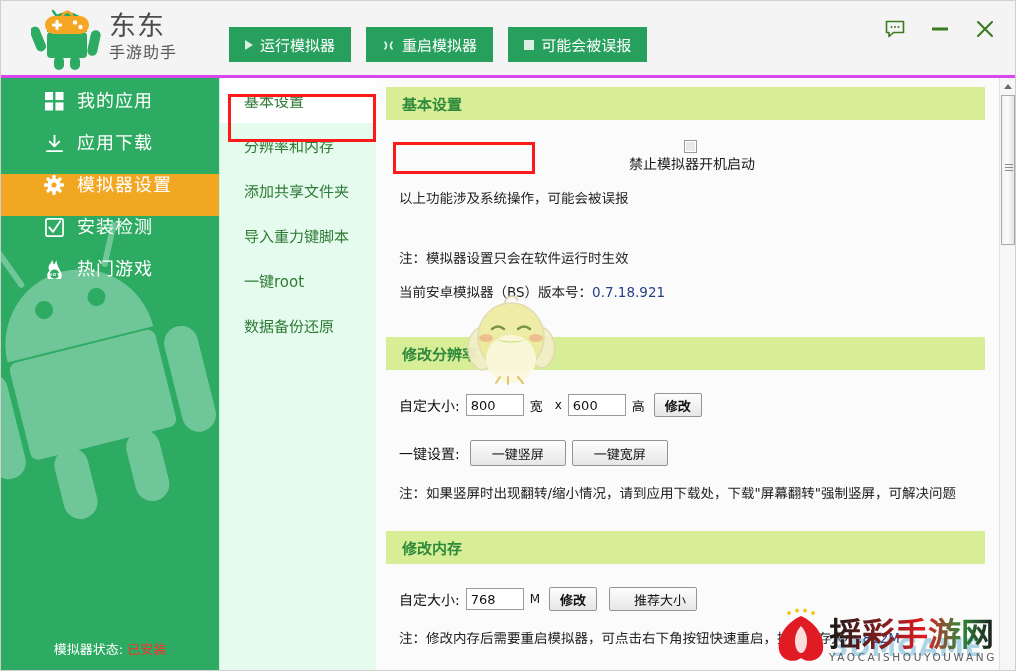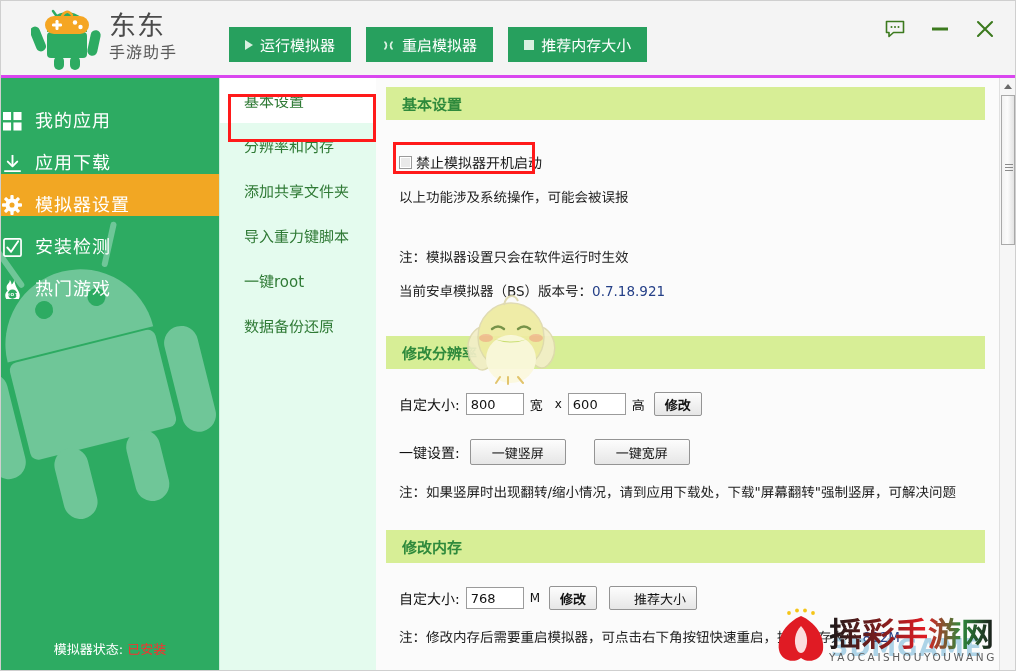--- a/index.html
+++ b/index.html
@@ -76,22 +76,22 @@
     overflow: hidden;
   }
   .droid-bg {
     position: absolute; left: -28px; top: 128px;
     width: 290px; height: 330px;
     opacity: 1;
     pointer-events: none;
   }
   .nav { position: absolute; left: 0; top: 12px; width: 218px; z-index: 2; }
   .nav-item {
-    display: flex; align-items: flex-end;
-    height: 42px; 
+    display: flex; align-items: flex-start;
+    height: 42px; padding-left: 42px;
     color: #ffffff; font-size: 18px;
     cursor: pointer;
     letter-spacing: 1px;
   }
   .nav-item.active { background: #f2a723; }
   .nav-item .nic {
     width: 22px; height: 22px; margin-right: 12px;
     display: inline-flex; align-items: center; justify-content: center;
     flex: 0 0 22px;
   }
@@ -138,21 +138,21 @@
     background: #d7ee96;
     height: 33px;
     display: flex; align-items: center;
     padding-left: 16px;
     color: #2f8a3c; font-size: 15px; font-weight: bold;
     margin: 9px 16px 0 10px;
   }
   .sec-body { padding: 0 16px 0 16px; }
 
   .row { display: flex; align-items: center; }
-  .chk-row { margin-top: 32px; margin-left: 7px; }
+  .chk-row { margin-top: 20px; margin-left: 7px; flex-direction: column; }
   .chkbox {
     width: 13px; height: 13px;
     border: 1px solid #9a9a9a;
     background: #e9e9e9;
     display: inline-block; margin-right: 4px;
     cursor: pointer;
     box-shadow: inset 0 0 0 1px #fff;
   }
   .chk-label { font-size: 14px; color: #1a1a1a; cursor: pointer; }
 
@@ -178,21 +178,21 @@
   .unit { font-size: 13px; color: #111; margin: 0 6px; }
   .unit.sm { font-size: 12px; }
   .wbtn {
     height: 24px; min-width: 44px; padding: 0 10px;
     background: linear-gradient(#fdfdfd, #e6e6e6);
     border: 1px solid #949494;
     border-radius: 2px;
     font-size: 13px; color: #111; cursor: pointer;
     font-family: "DejaVu Sans", "Liberation Sans", sans-serif;
   }
-  .wbtn.wide { min-width: 96px; height: 26px; margin-right: 28px; }
+  .wbtn.wide { min-width: 96px; height: 26px; margin-right: 6px; }
   .wbtn.med { min-width: 76px; padding-left: 24px; }
   .ml10 { margin-left: 3px; font-weight: bold; }
 
   
   .chick {
     position: absolute; left: 455px; top: 288px;
     width: 110px; height: 100px; z-index: 30;
     pointer-events: none; opacity: 0.92;
   }
   
@@ -281,21 +281,21 @@
             <path d="M3.2 3.4 A5 5 0 0 1 3.2 10.6" stroke="#d8f0e0" stroke-width="1.9" fill="none" stroke-linecap="round"></path>
             <path d="M10.8 3.4 A5 5 0 0 0 10.8 10.6" stroke="#d8f0e0" stroke-width="1.9" fill="none" stroke-linecap="round"></path>
             <path d="M3.2 3.4 l0 2.6 l2.3 -1.4 z" fill="#d8f0e0"></path>
             <path d="M10.8 10.6 l0 -2.6 l-2.3 1.4 z" fill="#d8f0e0"></path>
           </svg>
         </span>
         <span>重启模拟器</span>
       </button>
       <button class="topbtn">
         <span class="ic-stop"></span>
-        <span>推荐内存大小</span>
+        <span>可能会被误报</span>
       </button>
     </div>
 
     <div class="wincontrols">
       <span class="wc">
         <svg viewBox="0 0 20 18" width="20" height="18" aria-hidden="true">
           <path d="M1.5 1.5 h17 v11 h-10 l-4.5 4 v-4 h-2.5 z" fill="none" stroke="#3c7a1e" stroke-width="1.6" stroke-linejoin="round"></path>
           <circle cx="6.5" cy="7" r="1" fill="#3c7a1e"></circle>
           <circle cx="10" cy="7" r="1" fill="#3c7a1e"></circle>
           <circle cx="13.5" cy="7" r="1" fill="#3c7a1e"></circle>

